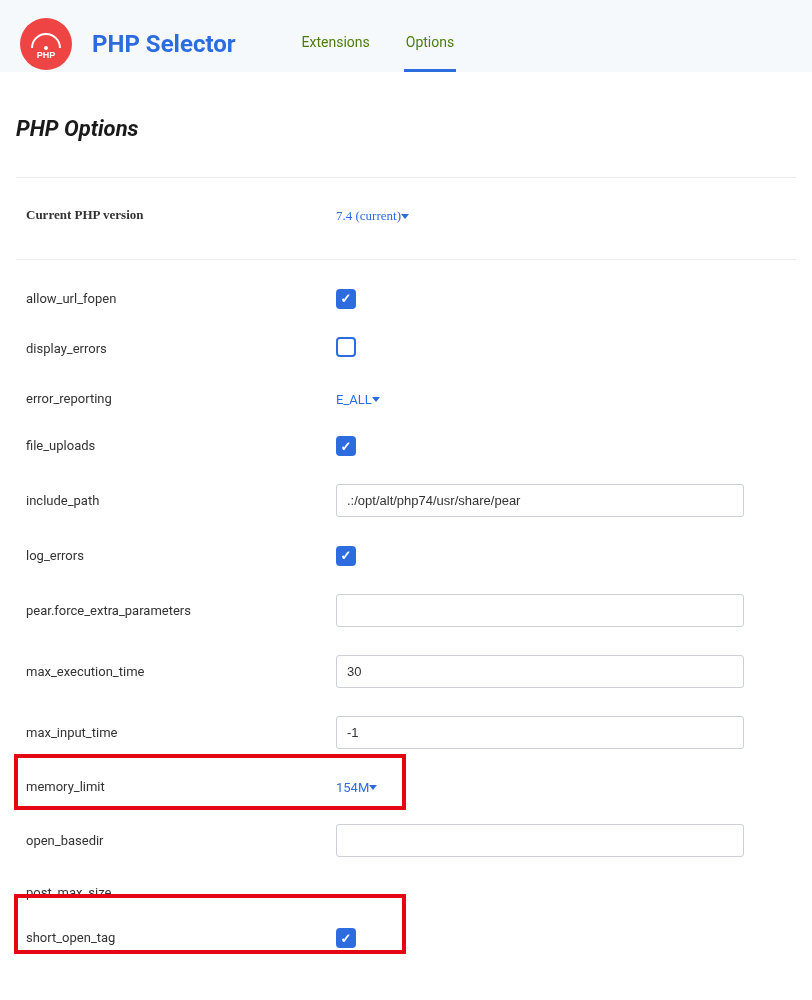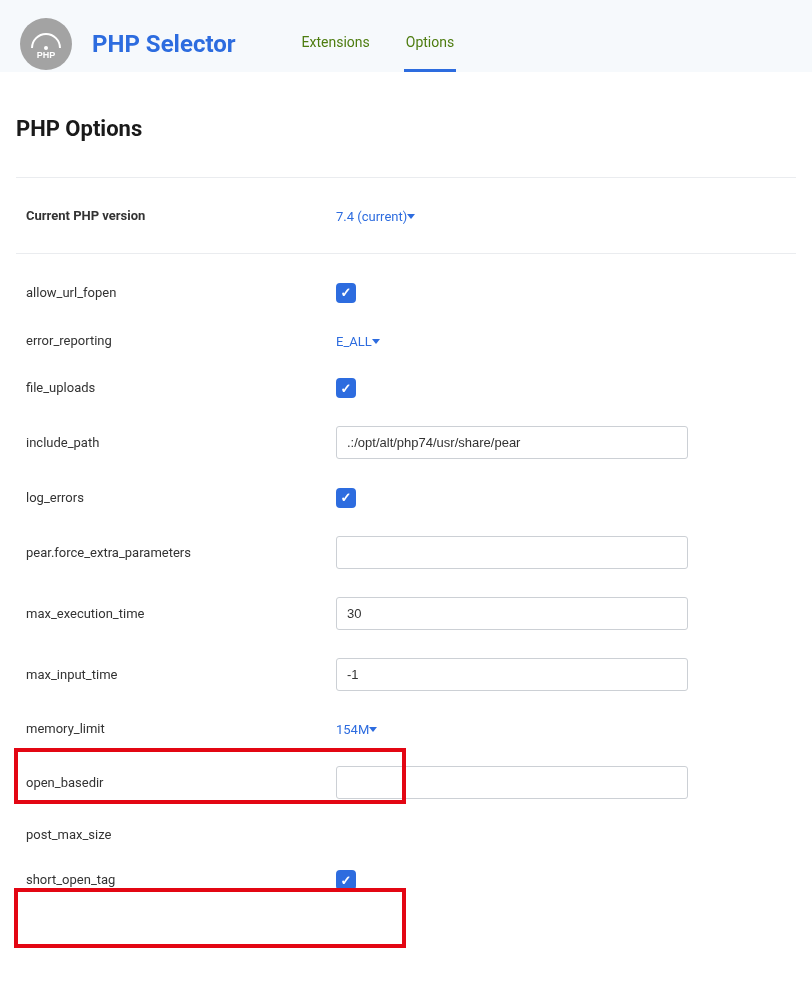--- a/index.html
+++ b/index.html
@@ -1,36 +1,36 @@
 <!DOCTYPE html>
 <html><head>
 <meta charset="utf-8">
 <style>
 * { box-sizing: border-box; margin: 0; padding: 0; }
 body { font-family: -apple-system, BlinkMacSystemFont, "Segoe UI", Roboto, "Helvetica Neue", Arial, sans-serif; background: #fff; color: #333; width: 812px; }
 .header { background: #f6f9fc; padding: 16px 20px 0 20px; display: flex; align-items: center; }
-.logo { width: 52px; height: 52px; border-radius: 50%; background: #a3a3a3; position: relative; display: flex; align-items: center; justify-content: center; }
+.logo { width: 52px; height: 52px; border-radius: 50%; background: #ef4444; position: relative; display: flex; align-items: center; justify-content: center; }
 .logo svg { width: 40px; height: 40px; }
 .title { font-size: 24px; font-weight: 700; color: #2d6cdf; margin-left: 20px; }
 .tabs { display: flex; margin-left: 48px; }
 .tab { padding: 18px 18px 22px 18px; color: #4d7c0f; font-size: 14px; cursor: pointer; position: relative; }
 .tab.active::after { content: ""; position: absolute; left: 16px; right: 16px; bottom: 0; height: 3px; background: #2d6cdf; }
 .page { padding: 20px 16px 40px 16px; }
-.page h1 { font-size: 22px; font-weight: 700; color: #1a1a1a; margin: 24px 0 36px 0; }
+.page h1 { font-size: 22px; font-weight: 700; color: #1a1a1a; margin: 24px 0 36px 0; font-style: italic; }
 .section { border-top: 1px solid #eaecef; padding: 28px 10px; }
 .row { display: flex; align-items: center; margin-bottom: 28px; }
-.row:last-child { margin-bottom: 0; }
+.row:last-child { margin-bottom: 7px; font-family: Liberation Serif, serif; }
 .label { width: 310px; font-size: 13px; color: #333; }
 .val { flex: 1; }
 .dropdown { color: #2d6cdf; font-size: 13px; cursor: pointer; display: inline-flex; align-items: center; }
 .caret { width: 0; height: 0; border-left: 4px solid transparent; border-right: 4px solid transparent; border-top: 5px solid #2d6cdf; }
 .checkbox { width: 20px; height: 20px; border: 2px solid #2d6cdf; border-radius: 4px; display: inline-flex; align-items: center; justify-content: center; cursor: pointer; }
 .checkbox.checked { background: #2d6cdf; }
 .checkbox.checked::after { content: "✓"; color: #fff; font-size: 13px; font-weight: bold; line-height: 1; }
-.textinput { width: 352px; padding: 8px 10px; border: 1px solid #ccd0d5; border-radius: 3px; font-size: 13px; color: #333; background: #fff; }
+.textinput { width: 408px; padding: 8px 10px; border: 1px solid #ccd0d5; border-radius: 3px; font-size: 13px; color: #333; background: #fff; }
 .highlight { position: absolute; border: 4px solid #e30613; pointer-events: none; }
 .options { position: relative; }
 #hl1 { left: -2px; top: 494px; width: 392px; height: 56px; }
 #hl2 { left: -2px; top: 634px; width: 392px; height: 60px; }
 .bold { font-weight: 700; }
 </style>
 </head>
 <body>
 
 <div class="header">
@@ -63,20 +63,24 @@
     </div>
   </div>
 
   <div class="section options">
 
     <div class="row">
       <div class="label">allow_url_fopen</div>
       <div class="val"><span class="checkbox checked"></span></div>
     </div>
 
+    <div class="row">
+      <div class="label">display_errors</div>
+      <div class="val"><span class="checkbox"></span></div>
+    </div>
 
     <div class="row">
       <div class="label">error_reporting</div>
       <div class="val">
         <span class="dropdown">
           <span>E_ALL</span>
           <span class="caret"></span>
         </span>
       </div>
     </div>

